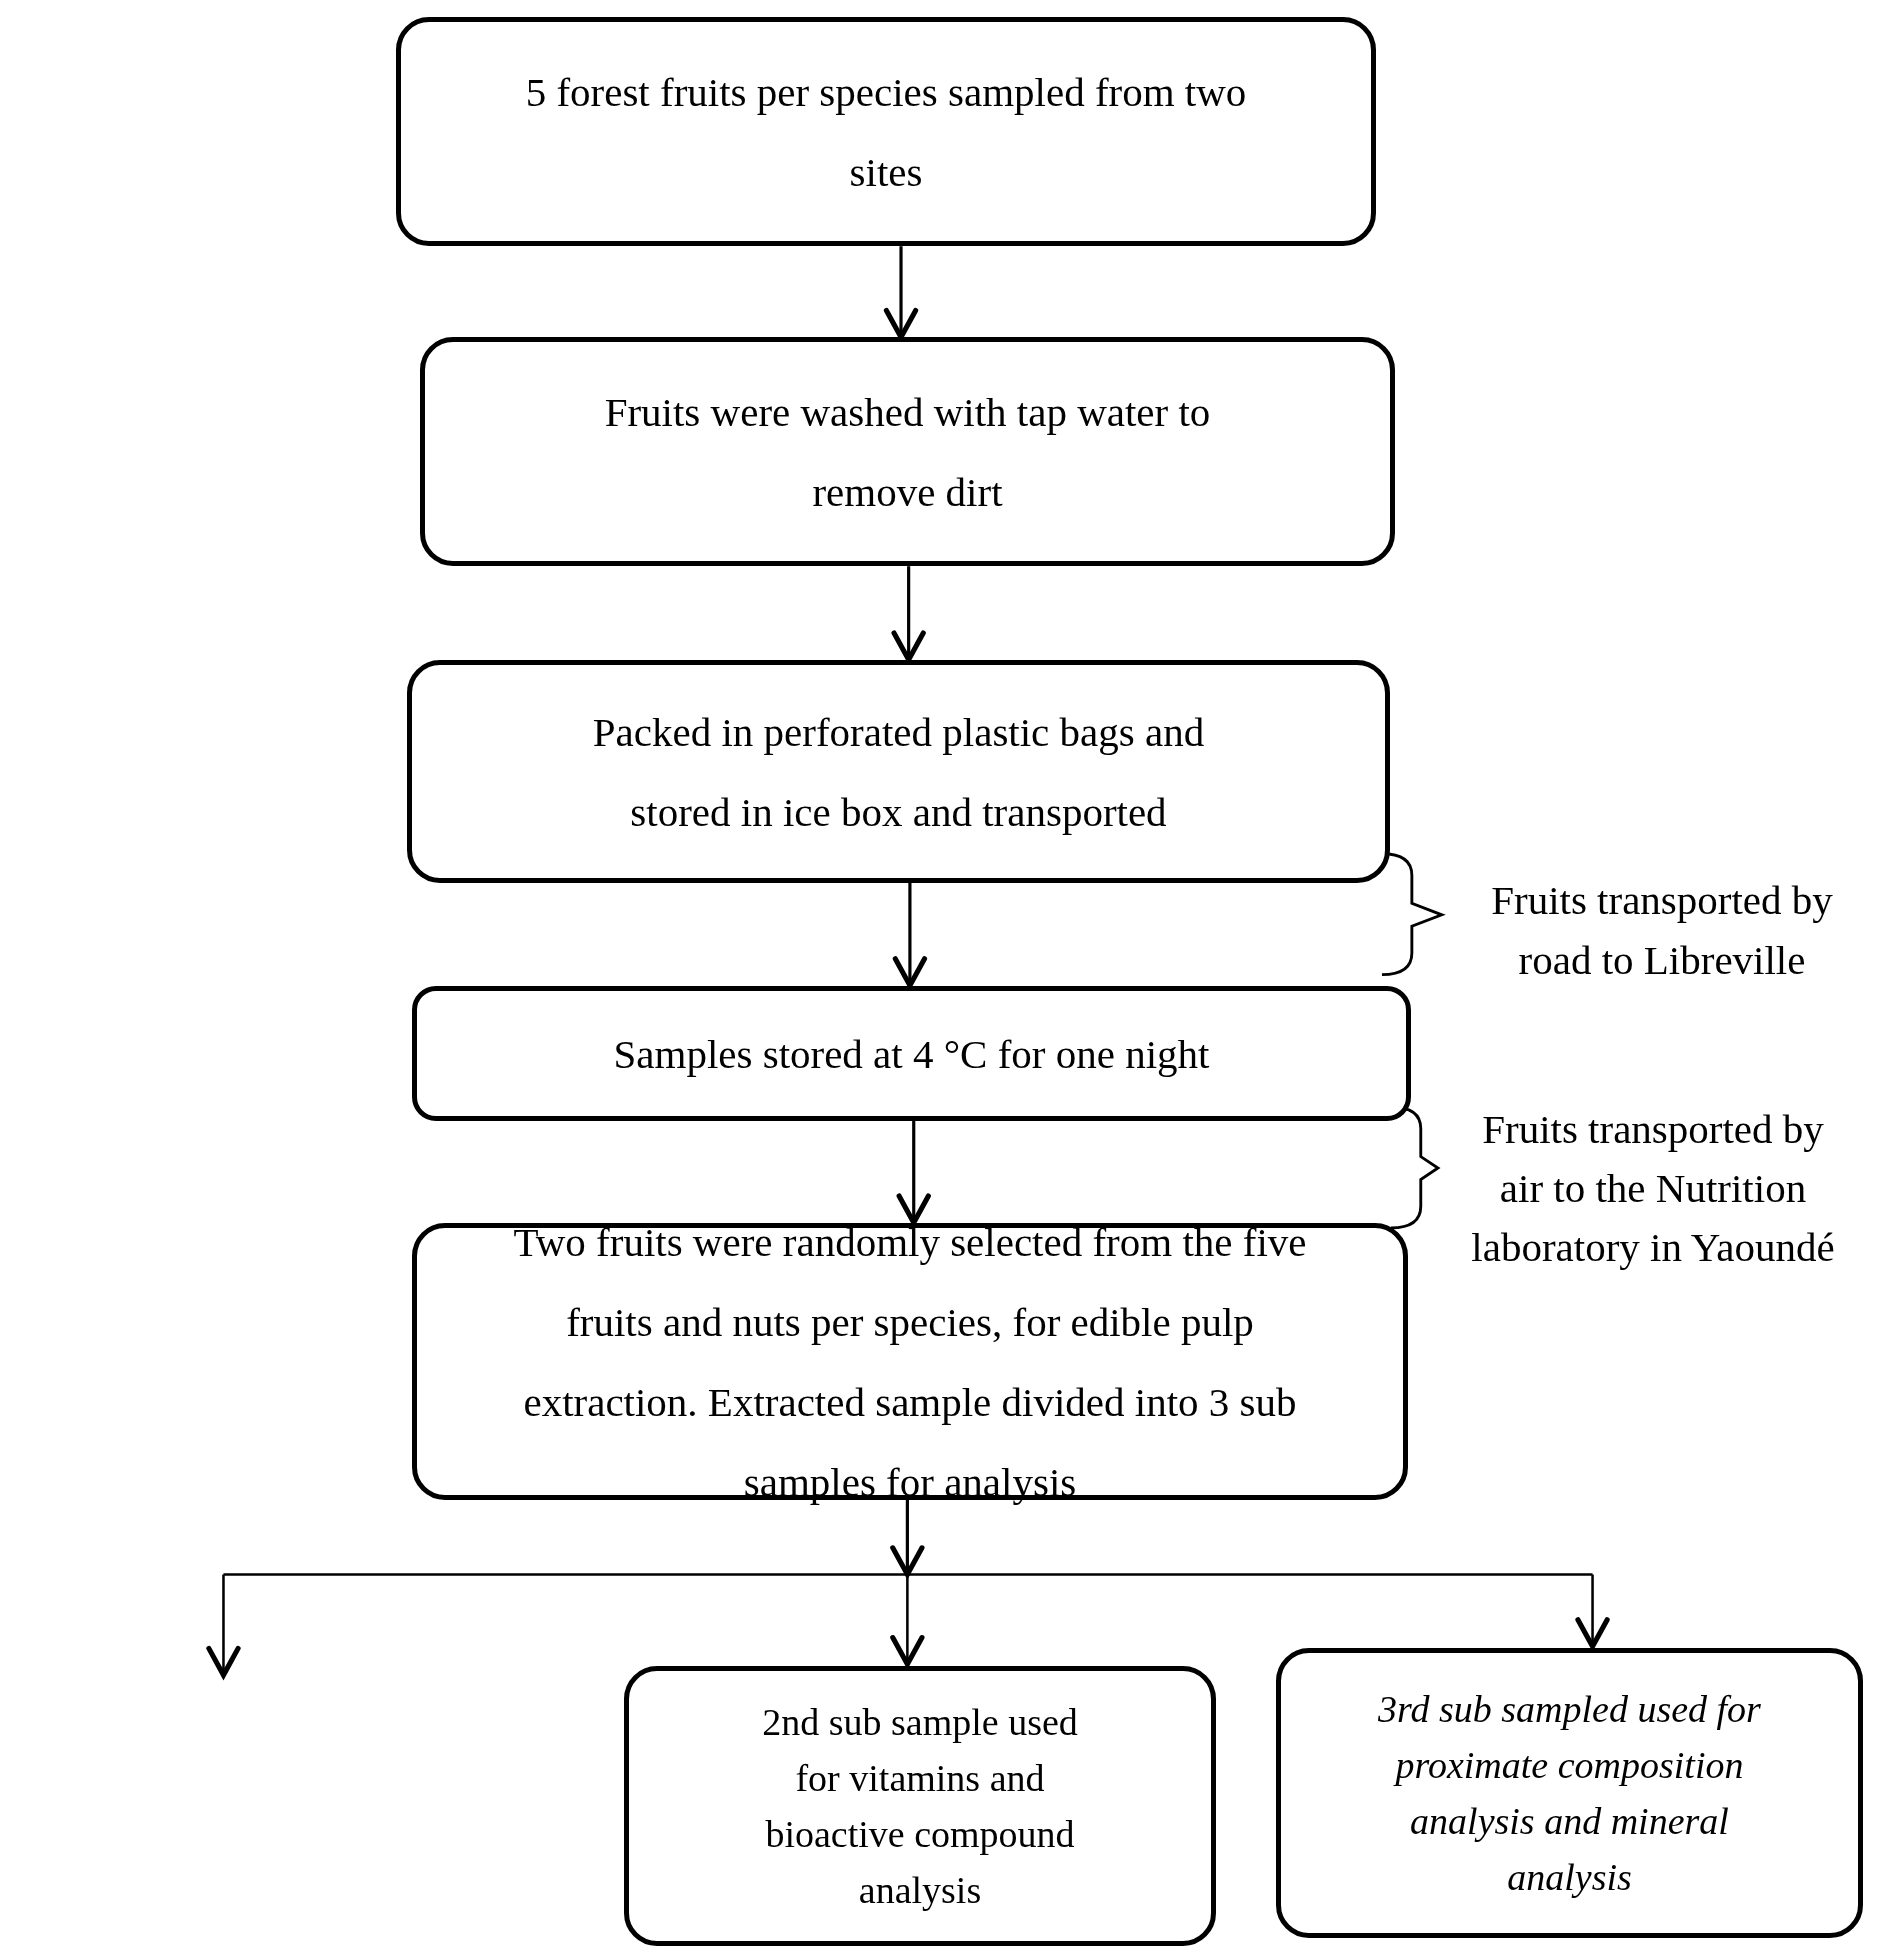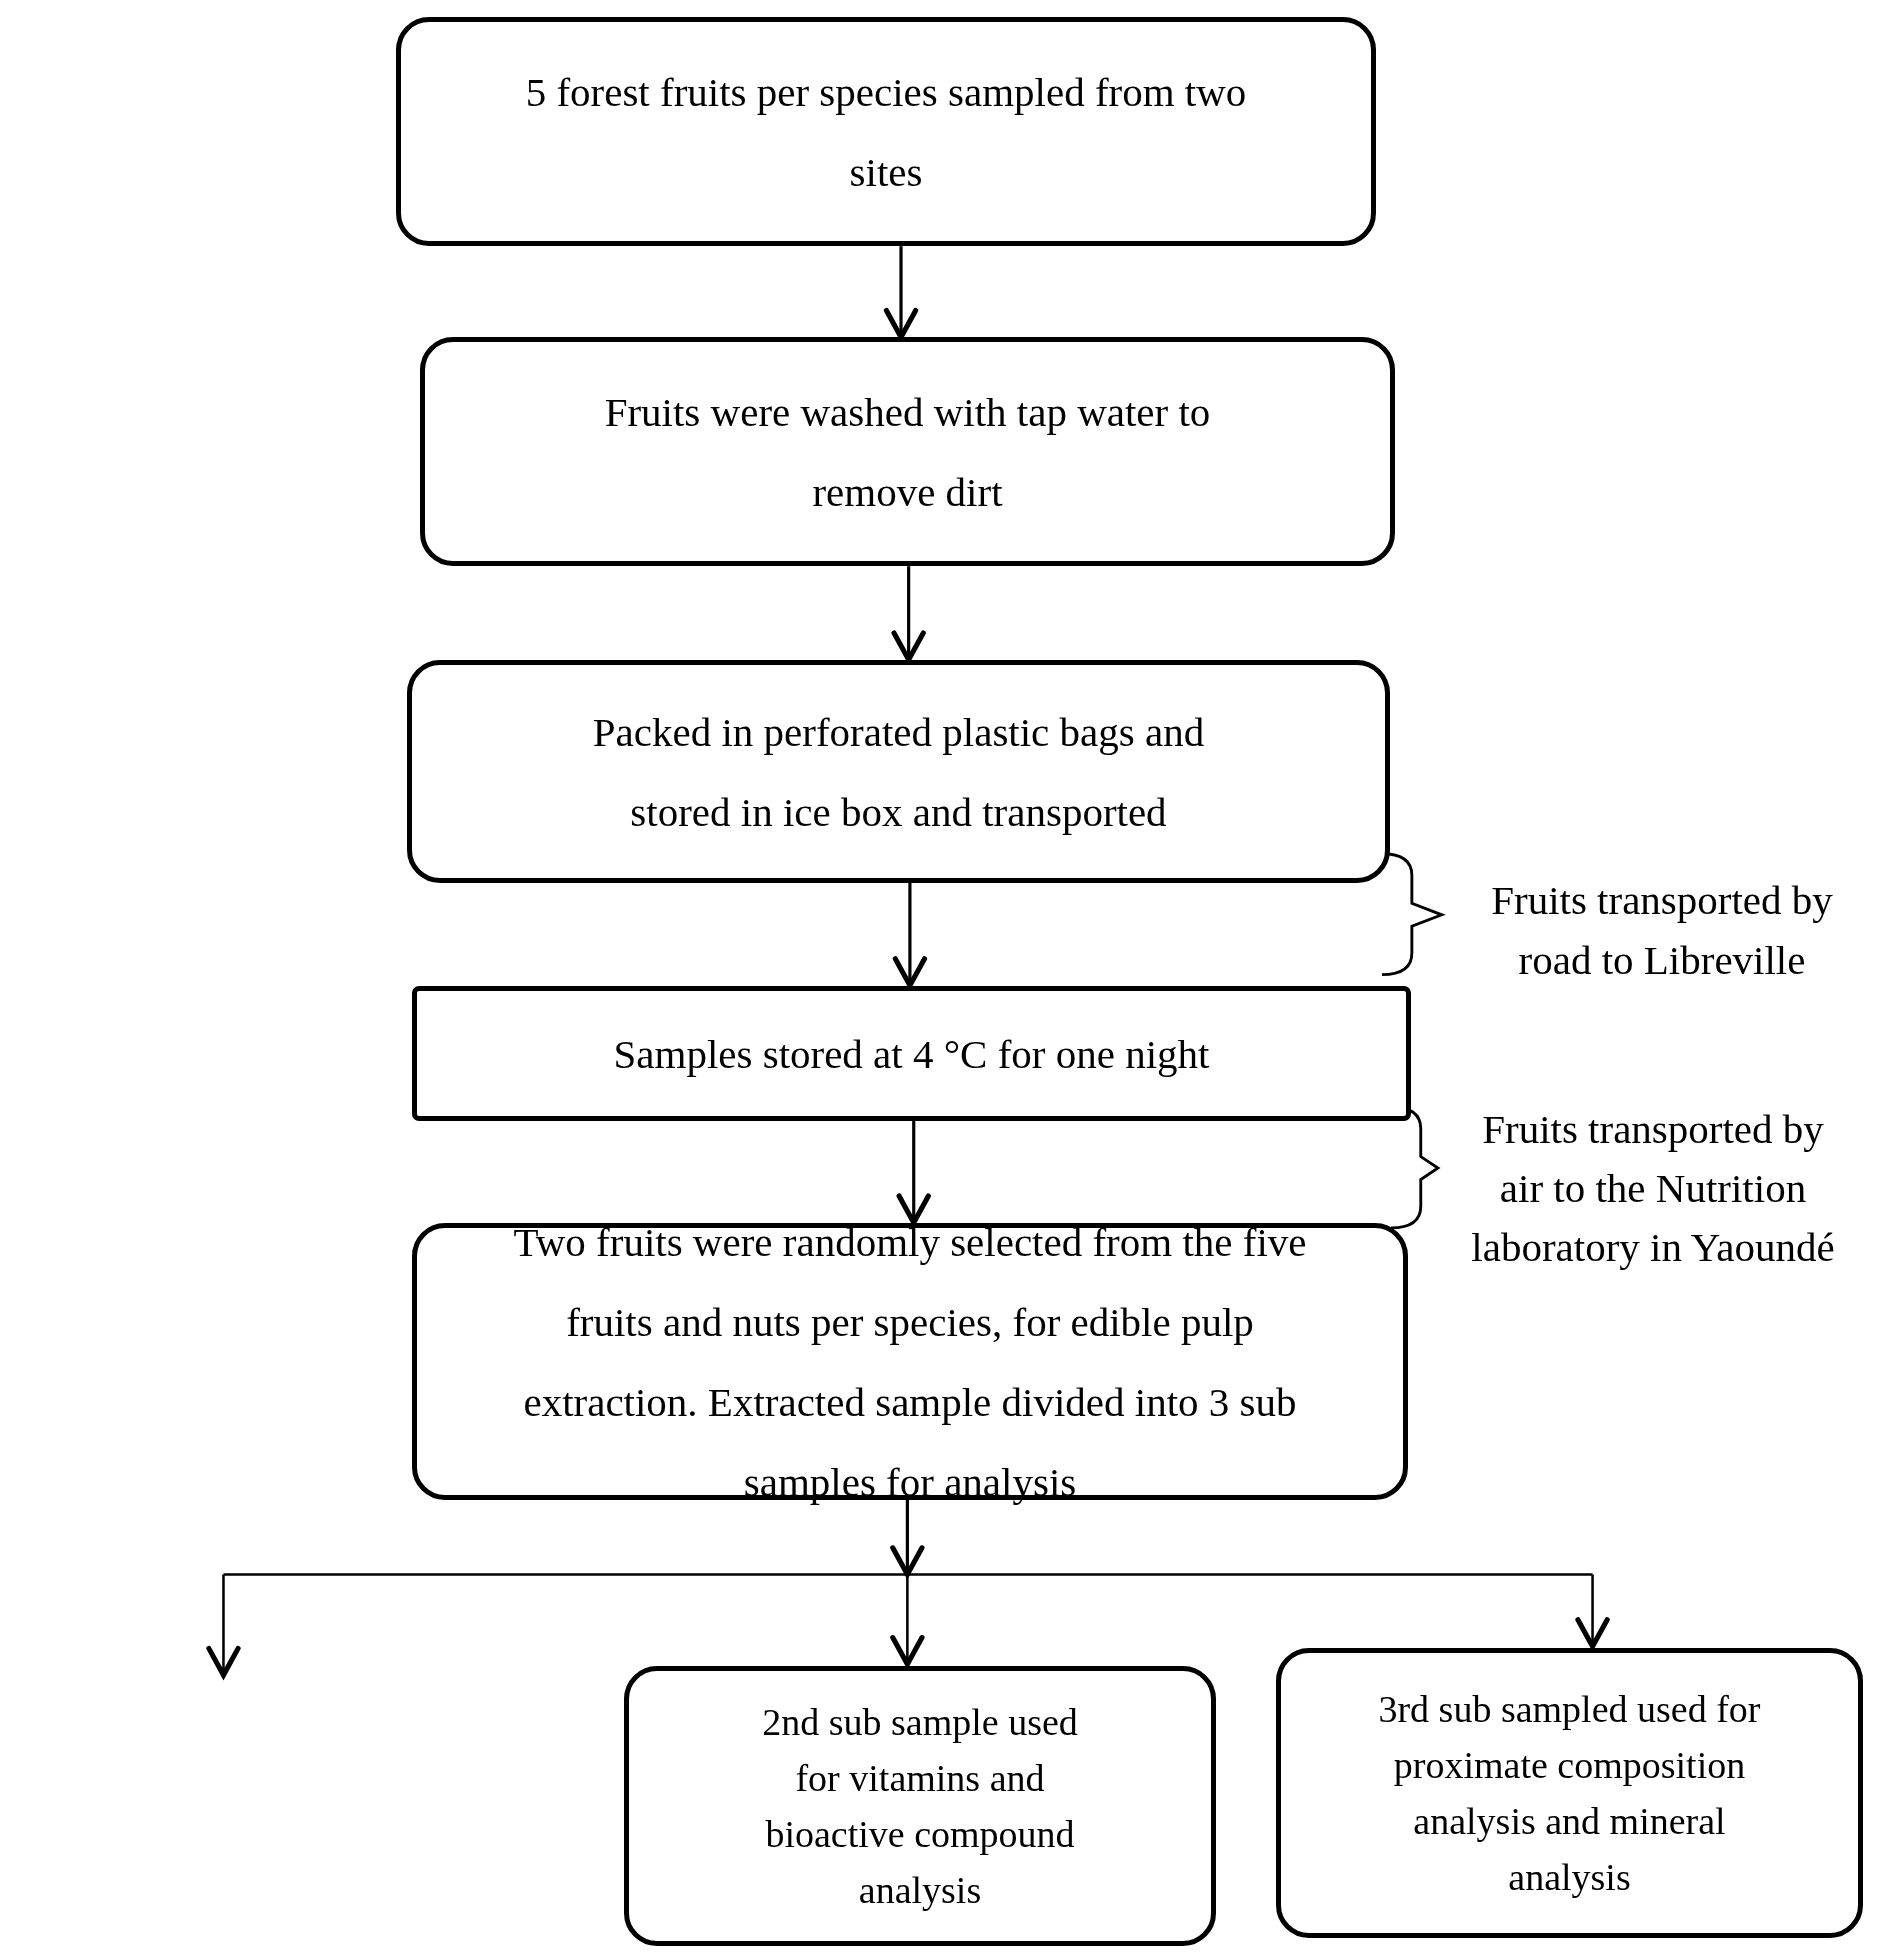--- a/index.html
+++ b/index.html
@@ -107,40 +107,40 @@
   <div class="node" style="left:407px; top:660px; width:983px; height:223px;">
     <span class="node-text">Packed in perforated plastic bags and
 stored in ice box and transported</span>
   </div>
 
   <div class="node" style="left:420px; top:337px; width:975px; height:229px;">
     <span class="node-text">Fruits were washed with tap water to
 remove dirt</span>
   </div>
 
-  <div class="node" style="left:412px; top:986px; width:999px; height:135px; border-radius:7px;">
+  <div class="node" style="left:412px; top:986px; width:999px; height:135px; border-radius:24px;">
     <span class="node-text">Samples stored at 4 °C for one night</span>
   </div>
 
   <div class="node" style="left:412px; top:1223px; width:996px; height:277px;">
     <span class="node-text">Two fruits were randomly selected from the five
 fruits and nuts per species, for edible pulp
 extraction. Extracted sample divided into 3 sub
 samples for analysis</span>
   </div>
 
 
   <div class="node small" style="left:624px; top:1666px; width:592px; height:280px;">
     <span class="node-text">2nd sub sample used
 for vitamins and
 bioactive compound
 analysis</span>
   </div>
 
-  <div class="node small" style="left:1276px; top:1648px; width:587px; height:290px;">
+  <div class="node small" style="left:1276px; top:1648px; width:587px; height:290px;font-style:italic;">
     <span class="node-text">3rd sub sampled used for
 proximate composition
 analysis and mineral
 analysis</span>
   </div>
 
   <div class="annotation" style="left:1444px; top:870px; width:436px;">Fruits transported by
 road to Libreville</div>
 
   <div class="annotation" style="left:1427px; top:1100px; width:452px; line-height:59px;">Fruits transported by

